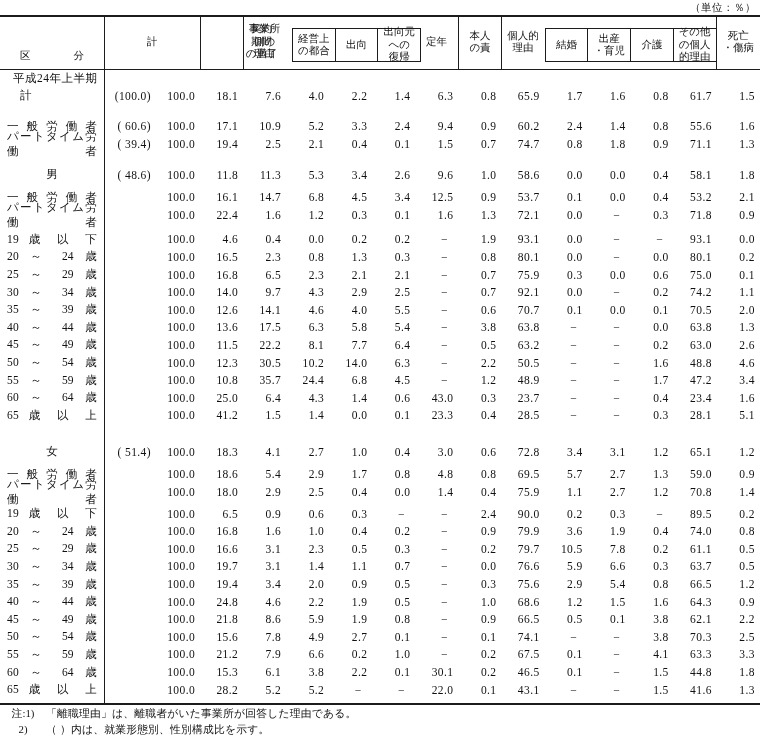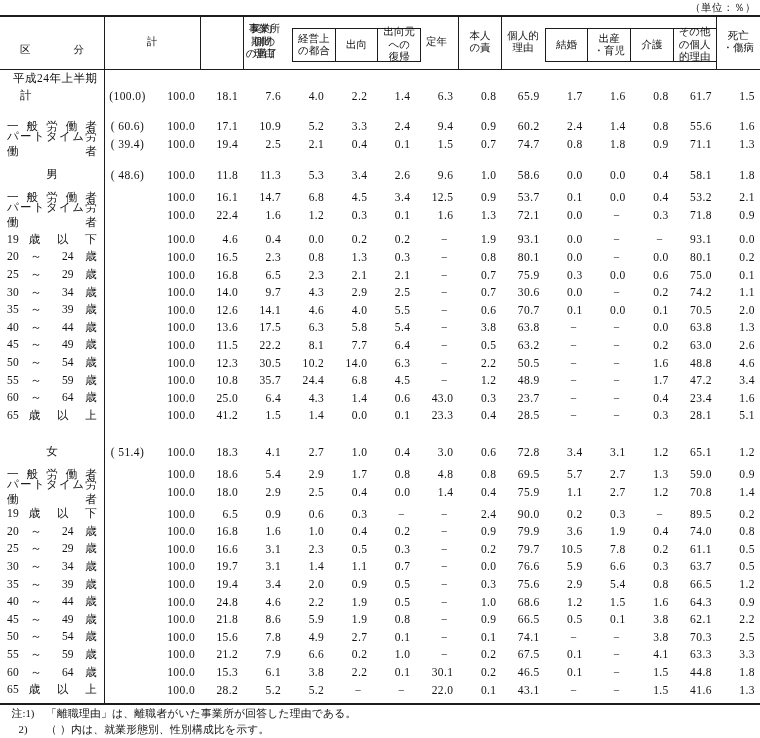--- a/index.html
+++ b/index.html
@@ -15,21 +15,21 @@
   .v-a{left:199.5px;top:15px;height:55px;}
   .v-b{left:242.5px;top:15px;height:55px;}
   .v-c{left:458px;top:15px;height:55px;}
   .v-d{left:501px;top:15px;height:55px;}
   .v-e{left:716px;top:15px;height:55px;}
   
   .hcell{position:absolute;top:15px;height:54px;display:flex;align-items:center;
          justify-content:center;text-align:center;white-space:pre-line;
          font-size:10.5px;line-height:1.18;}
   .h-kubun{left:0;width:104px;display:block;line-height:54px;text-align:justify;
-           text-align-last:justify;padding:8px 20px;box-sizing:border-box;}
+           text-align-last:justify;padding:14px 20px;box-sizing:border-box;}
   .h-kei{left:104px;width:96px;}
   .h-keiyaku{left:200px;width:43px;padding-left:40px;}
   .h-jigyosho{left:243px;width:43px;}
   .h-teinen{left:415px;width:43px;}
   .h-honnin{left:458.5px;width:43px;}
   .h-kojin{left:501.5px;width:43px;}
   .h-shibo{left:716.5px;width:43.5px;}
   .hbox{position:absolute;top:28px;height:34px;border:1.4px solid #1c1c1c;
         display:flex;box-sizing:border-box;background:#fff;}
   .hbox-jigyosho{left:292px;width:129px;}
@@ -40,21 +40,21 @@
   
   .unit{position:absolute;top:1px;right:4px;font-size:10.5px;letter-spacing:0.5px;}
   
   .tbody{position:absolute;left:0;top:70px;width:760px;}
   .period{height:16px;line-height:16px;padding-left:13px;font-size:11.5px;letter-spacing:0.5px;}
   .row{display:flex;height:17.6px;align-items:center;font-size:11.5px;}
   .lab{width:104px;box-sizing:border-box;padding:0 7px;letter-spacing:0.2px;}
   .lab.justify{text-align:justify;text-align-last:justify;}
   .lab.center{text-align:center;}
   .lab.indent{padding-left:20px;}
-  .paren{width:48px;text-align:center;box-sizing:border-box;padding-right:1px;letter-spacing:0.4px;white-space:pre;}
+  .paren{width:48px;text-align:right;box-sizing:border-box;padding-right:1px;letter-spacing:0.4px;white-space:pre;}
   .num{width:43.07px;text-align:right;box-sizing:border-box;letter-spacing:0.4px;}
   .num.dash{padding-right:6px;letter-spacing:0;}
   
   .sec-total{margin-top:1px;}
   .sec-bytype{margin-top:13px;}
   .sec-male{margin-top:13px;}
   .sec-maleages{margin-top:7px;}
   .sec-female{margin-top:19px;}
   .sec-femaleages{margin-top:4px;}
   .sec-male .row:first-child,.sec-female .row:first-child{margin-bottom:5px;}
@@ -290,21 +290,21 @@
             <div class="lab justify">30 ～ 34 歳</div>
             <div class="paren"></div>
             <div class="num">100.0</div>
             <div class="num">14.0</div>
             <div class="num">9.7</div>
             <div class="num">4.3</div>
             <div class="num">2.9</div>
             <div class="num">2.5</div>
             <div class="num dash">−</div>
             <div class="num">0.7</div>
-            <div class="num">30.6</div>
+            <div class="num">92.1</div>
             <div class="num">0.0</div>
             <div class="num dash">−</div>
             <div class="num">0.2</div>
             <div class="num">74.2</div>
             <div class="num">1.1</div>
           </div>
           <div class="row">
             <div class="lab justify">35 ～ 39 歳</div>
             <div class="paren"></div>
             <div class="num">100.0</div>

